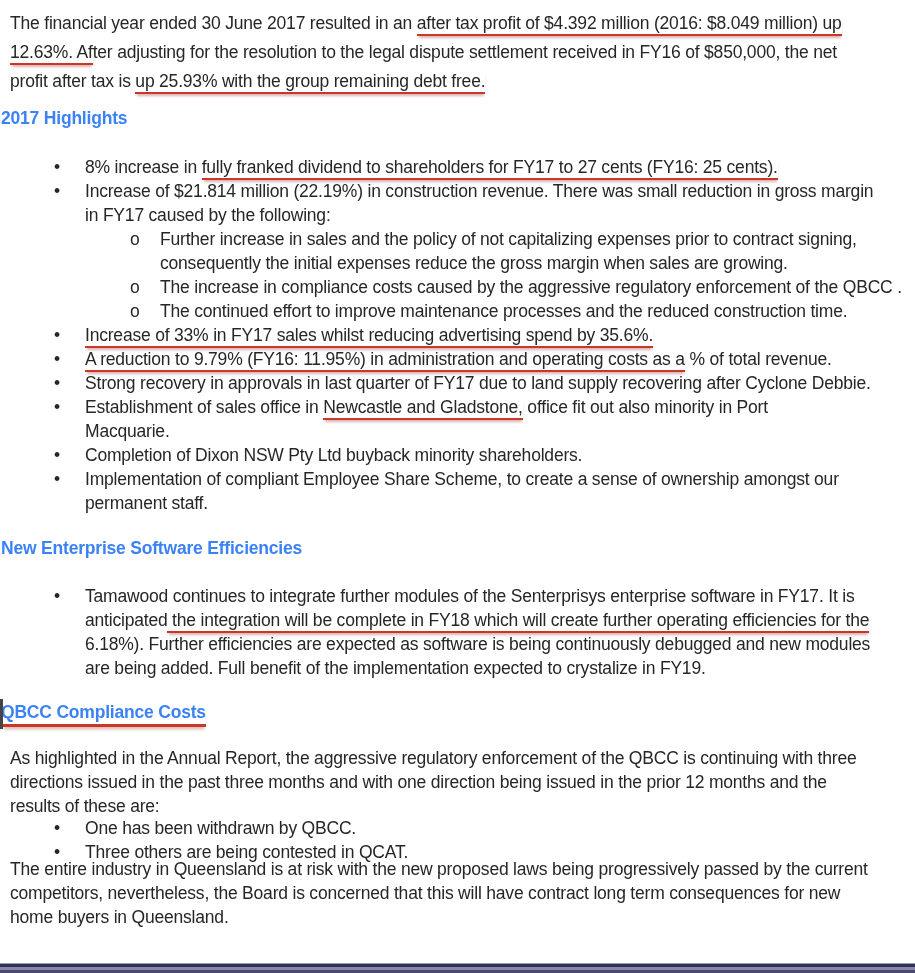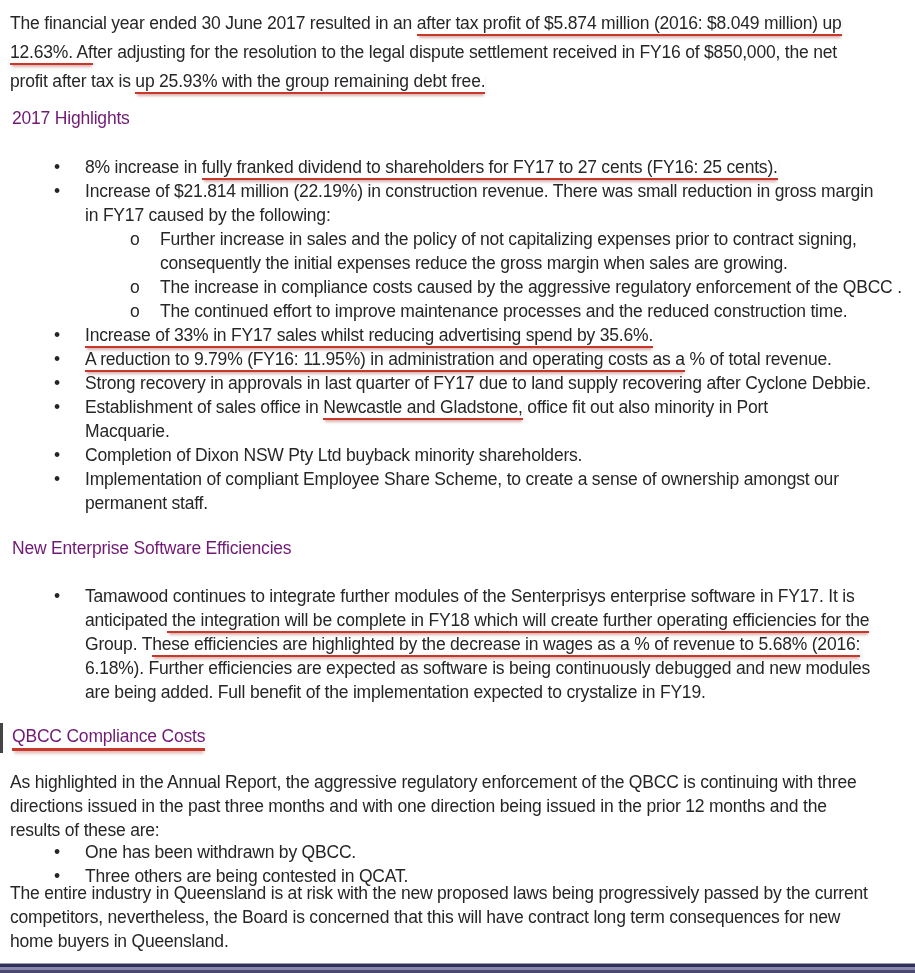--- a/index.html
+++ b/index.html
@@ -8,22 +8,22 @@
     font-family:"Liberation Sans",sans-serif;
     font-size:17.5px;color:#262626;position:relative;
     letter-spacing:-0.2px;
   }
   .page{position:relative;width:915px;height:973px;}
   .para{margin-left:10px;margin-right:4px;}
   .ln{white-space:pre;line-height:24px;}
   .p1{padding-top:9px;}
   .p1 .ln{line-height:29px;}
   .heading{
-    font-size:17.5px;font-weight:400;color:#701a75;
-    margin:0 0 0 12px;line-height:24px;
+    font-size:17.5px;font-weight:700;color:#3b82f6;
+    margin:0 0 0 1px;line-height:24px;
   }
   #h-highlights{margin-top:10px;}
   #h-software{margin-top:21px;}
   #list-highlights{margin-top:25px;}
   #list-software{margin-top:24px;}
   .hru-wrap{position:relative;margin-top:20px;height:31px;}
   .heading.hru{
     display:inline-block;
     border-bottom:3px solid var(--red,#c9372b);
     box-shadow:0 4px 3px -1.5px rgba(190,130,125,.55);
@@ -50,21 +50,21 @@
     position:absolute;left:0;top:963px;width:915px;height:10px;
     background:linear-gradient(to bottom,#9c9ca6 0px,#9c9ca6 1px,#30305a 1px,#30305a 4px,#8a87ad 4px,#8a87ad 7px,#4a4870 7px,#4a4870 10px);
   }
 </style>
 </head>
 <body style="color: rgb(38, 38, 38);">
 
 <div class="page">
 
   <div class="para p1">
-      <div class="ln"><span>The financial year ended 30 June 2017 resulted in an </span><span class="u">after tax profit of $5.874 million (2016: $8.049 million) up</span></div>
+      <div class="ln"><span>The financial year ended 30 June 2017 resulted in an </span><span class="u">after tax profit of $4.392 million (2016: $8.049 million) up</span></div>
       <div class="ln"><span class="u">12.63%. Af</span><span>ter adjusting for the resolution to the legal dispute settlement received in FY16 of $850,000, the net</span></div>
       <div class="ln"><span>profit after tax is </span><span class="u">up 25.93% with the group remaining debt free.</span></div>
     </div>
 
   <h2 class="heading" id="h-highlights">2017 Highlights</h2>
 
   <div class="list" id="list-highlights">
       <div class="li l1">
         <span class="marker">•</span>
         <div class="ln"><span>8% increase in </span><span class="u">fully franked dividend to shareholders for FY17 to 27 cents (FY16: 25 cents).</span></div>
@@ -115,21 +115,20 @@
       </div>
     </div>
 
   <h2 class="heading" id="h-software">New Enterprise Software Efficiencies</h2>
 
   <div class="list" id="list-software">
       <div class="li l1">
         <span class="marker">•</span>
         <div class="ln"><span>Tamawood continues to integrate further modules of the Senterprisys enterprise software in FY17. It is</span></div>
         <div class="ln"><span>anticipated</span><span class="u"> the integration will be complete in FY18 which will create further operating efficiencies for the</span></div>
-        <div class="ln"><span>Group. T</span><span class="u">hese efficiencies are highlighted by the decrease in wages as a % of revenue to 5.68% (2016:</span></div>
         <div class="ln"><span>6.18%). Further efficiencies are expected as software is being continuously debugged and new modules</span></div>
         <div class="ln"><span>are being added. Full benefit of the implementation expected to crystalize in FY19.</span></div>
       </div>
     </div>
 
   <div class="hru-wrap">
     <span class="change-bar"></span>
     <h2 class="heading hru">QBCC Compliance Costs</h2>
   </div>
 

